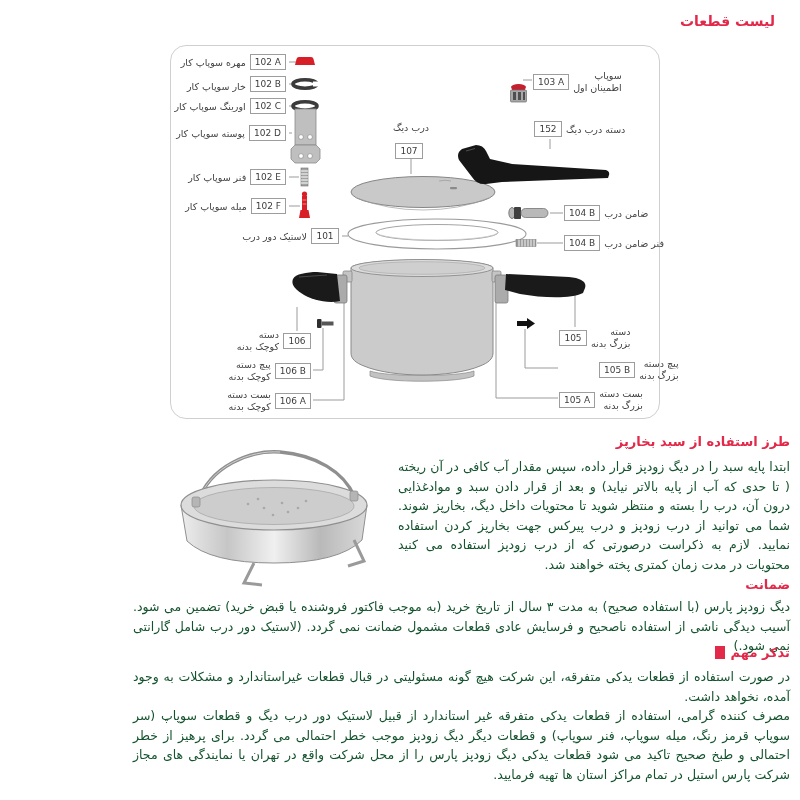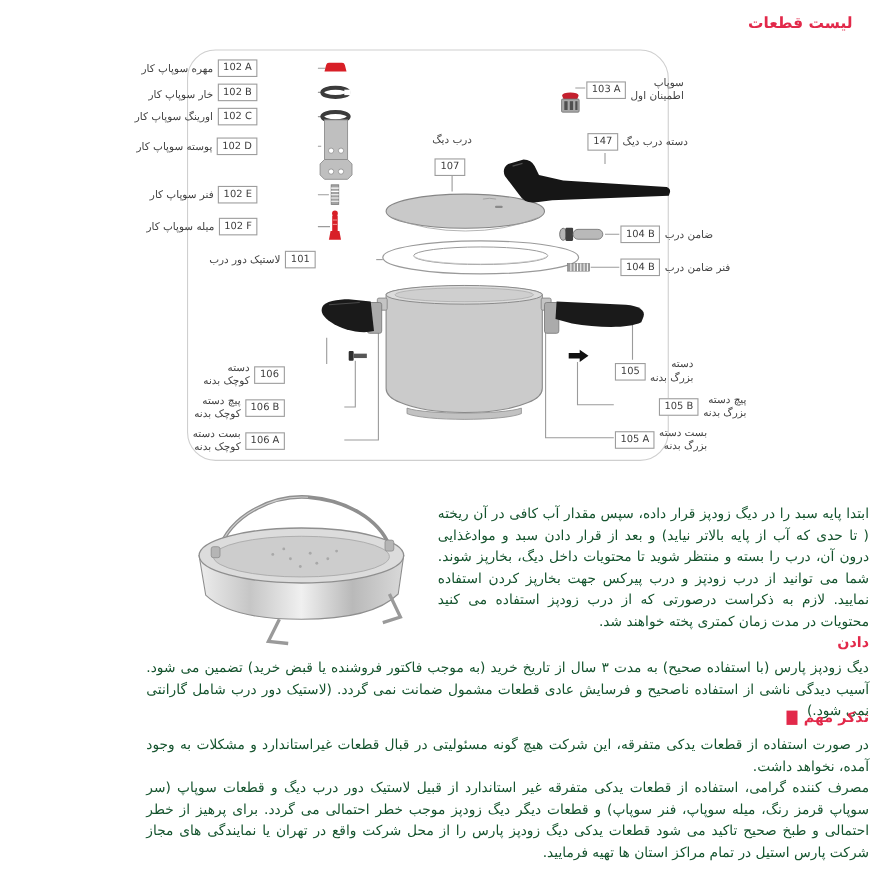--- a/index.html
+++ b/index.html
@@ -2,22 +2,22 @@
 <html><head>
 <meta charset="utf-8">
 <style>
   * { margin:0; padding:0; box-sizing:border-box; }
   html,body { width:800px; height:800px; background:#ffffff; font-family:"DejaVu Sans", sans-serif; }
   .page { position:relative; width:800px; height:800px; background:#ffffff; overflow:hidden; }
 
   .page-title { position:absolute; top:13px; right:25px; font-size:14px; font-weight:bold;
                 color:#e2294a; direction:rtl; }
 
-  .diagram { position:absolute; top:45px; left:170px; width:438px; height:374px;
-             border:1px solid #cfcfcf; border-radius:26px; background:#ffffff; }
+  .diagram { position:absolute; top:45px; left:170px; width:490px; height:374px;
+             border:1px solid #cfcfcf; border-radius:16px; background:#ffffff; }
   .diagram svg.parts { position:absolute; left:0; top:0; }
 
   .plabel { position:absolute; display:flex; align-items:center; gap:4px; }
   .pcode { display:inline-block; min-width:28px; padding:1px 4px; border:1px solid #9d9d9d;
            background:#fff; font-size:9px; color:#3c3c3c; text-align:center; line-height:12px;
            white-space:nowrap; }
   .pname { font-size:9.5px; color:#3f3f3f; direction:rtl; white-space:nowrap; line-height:11px; }
   .pname-col { display:flex; flex-direction:column; align-items:flex-end; gap:1px; }
   .pname-col span { font-size:9.5px; color:#3f3f3f; direction:rtl; white-space:nowrap; line-height:11px; }
   .center-name { position:absolute; left:196px; top:76px; width:88px; text-align:center;
@@ -208,21 +208,21 @@
     </div>
 
     <div class="plabel" style="top:24px; left:362px;">
       <span class="pcode">103 A</span>
       <span class="pname-col">
         <span>سوپاپ</span>
         <span>اطمینان اول</span>
       </span>
     </div>
     <div class="plabel" style="top:75px; left:363px;">
-      <span class="pcode">147</span>
+      <span class="pcode">152</span>
       <span class="pname">دسته درب دیگ</span>
     </div>
     <div class="plabel" style="top:159px; left:393px;">
       <span class="pcode">104 B</span>
       <span class="pname">ضامن درب</span>
     </div>
     <div class="plabel" style="top:189px; left:393px;">
       <span class="pcode">104 B</span>
       <span class="pname">فنر ضامن درب</span>
     </div>
@@ -247,20 +247,21 @@
         <span>بزرگ بدنه</span>
       </span>
     </div>
 
     <div class="center-name">درب دیگ</div>
     <div class="center-code">
       <span class="pcode">107</span>
     </div>
   </div>
 
+  <div class="sec-heading steamer-heading">طرز استفاده از سبد بخارپز</div>
   <div class="basket-wrap">
     <svg width="235" height="150" viewBox="0 0 235 150">
       <defs>
         <linearGradient id="silv" x1="0" y1="0" x2="1" y2="0">
           <stop offset="0" stop-color="#ededed"></stop>
           <stop offset="0.25" stop-color="#c6c6c6"></stop>
           <stop offset="0.5" stop-color="#f0f0f0"></stop>
           <stop offset="0.75" stop-color="#b9b9b9"></stop>
           <stop offset="1" stop-color="#d9d9d9"></stop>
         </linearGradient>
@@ -283,21 +284,21 @@
       <rect x="34" y="55" width="8" height="10" rx="2" fill="#b5b5b5" stroke="#8a8a8a" stroke-width="0.7"></rect>
       <rect x="192" y="49" width="8" height="10" rx="2" fill="#b5b5b5" stroke="#8a8a8a" stroke-width="0.7"></rect>
       <path d="M96 121 L86 141 L104 143" fill="none" stroke="#9a9a9a" stroke-width="3"></path>
       <path d="M196 98 L206 119 L190 124" fill="none" stroke="#9a9a9a" stroke-width="3"></path>
     </svg>
   </div>
   <div class="body-text steamer-text">
     <p>ابتدا پایه سبد را در دیگ زودپز قرار داده، سپس مقدار آب کافی در آن ریخته ( تا حدی که آب از پایه بالاتر نیاید) و بعد از قرار دادن سبد و موادغذایی درون آن، درب را بسته و منتظر شوید تا محتویات داخل دیگ، بخارپز شوند. شما می توانید از درب زودپز و درب پیرکس جهت بخارپز کردن استفاده نمایید. لازم به ذکراست درصورتی که از درب زودپز استفاده می کنید محتویات در مدت زمان کمتری پخته خواهند شد.</p>
   </div>
 
-  <div class="sec-heading warranty-heading">دادن</div>
+  <div class="sec-heading warranty-heading">ضمانت</div>
   <div class="body-text warranty-text">
     <p>دیگ زودپز پارس (با استفاده صحیح) به مدت ۳ سال از تاریخ خرید (به موجب فاکتور فروشنده یا قبض خرید) تضمین می شود. آسیب دیدگی ناشی از استفاده ناصحیح و فرسایش عادی قطعات مشمول ضمانت نمی گردد. (لاستیک دور درب شامل گارانتی نمی شود.)</p>
   </div>
 
   <div class="notice-heading">
     <span class="txt">تذکر مهم</span>
     <span class="notice-square"></span>
   </div>
   <div class="body-text notice-text">
     <p>در صورت استفاده از قطعات یدکی متفرقه، این شرکت هیچ گونه مسئولیتی در قبال قطعات غیراستاندارد و مشکلات به وجود آمده، نخواهد داشت.</p>

